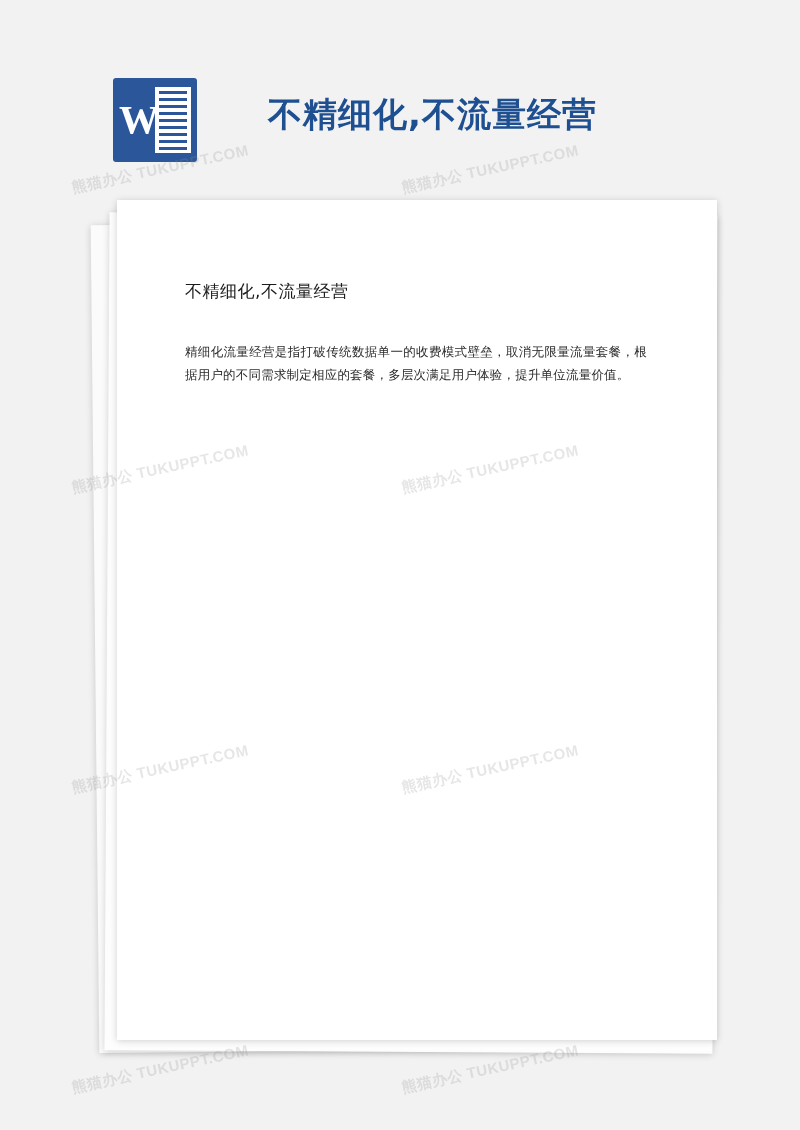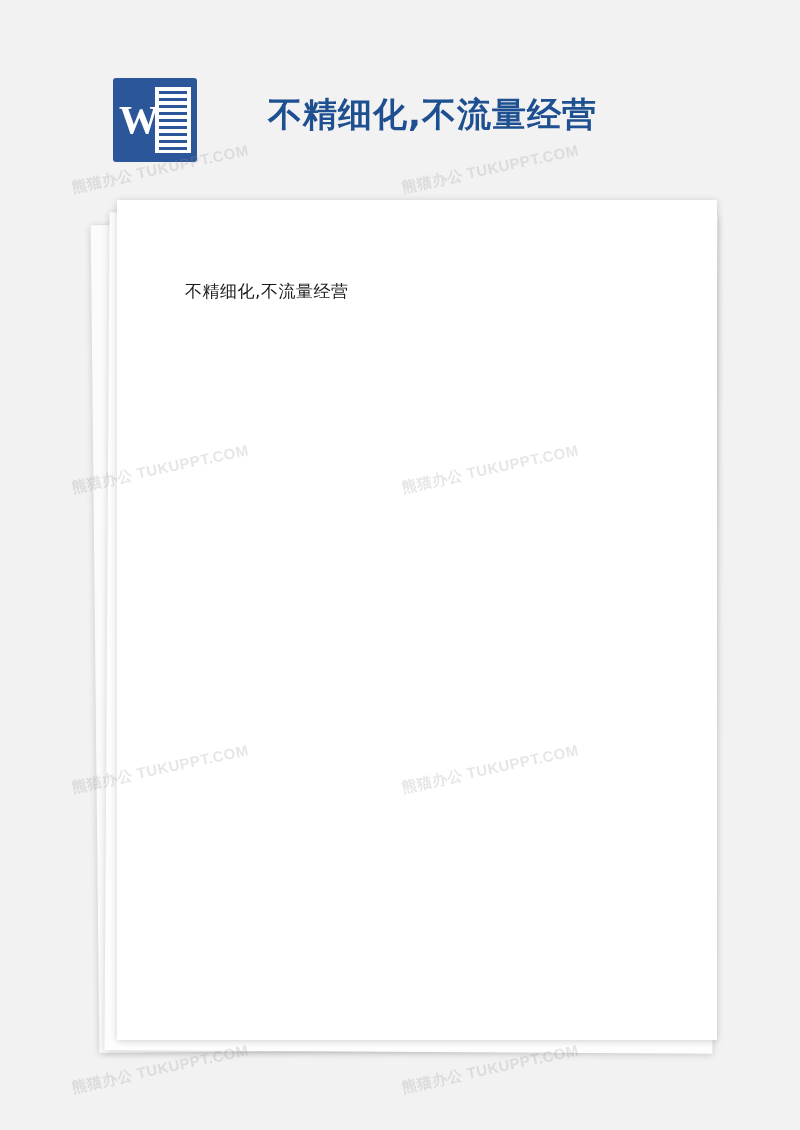--- a/index.html
+++ b/index.html
@@ -169,20 +169,21 @@
     </span>
   </div>
   <div class="doc-title">不精细化,不流量经营</div>
 </div>
 
 <div class="stack">
   <div class="sheet sheet-back-2"></div>
   <div class="sheet sheet-back-1"></div>
   <div class="sheet sheet-front">
     <div class="doc-page-title">不精细化,不流量经营</div>
+    <div class="doc-body">精细化流量经营是指打破传统数据单一的收费模式壁垒，取消无限量流量套餐，根据用户的不同需求制定相应的套餐，多层次满足用户体验，提升单位流量价值。</div>
   </div>
 </div>
 
 <div class="watermark-layer">
     <div class="wm" style="left: 70px; top: 160px;">熊猫办公 TUKUPPT.COM</div>
     <div class="wm" style="left: 400px; top: 160px;">熊猫办公 TUKUPPT.COM</div>
     <div class="wm" style="left: 70px; top: 460px;">熊猫办公 TUKUPPT.COM</div>
     <div class="wm" style="left: 400px; top: 460px;">熊猫办公 TUKUPPT.COM</div>
     <div class="wm" style="left: 70px; top: 760px;">熊猫办公 TUKUPPT.COM</div>
     <div class="wm" style="left: 400px; top: 760px;">熊猫办公 TUKUPPT.COM</div>

